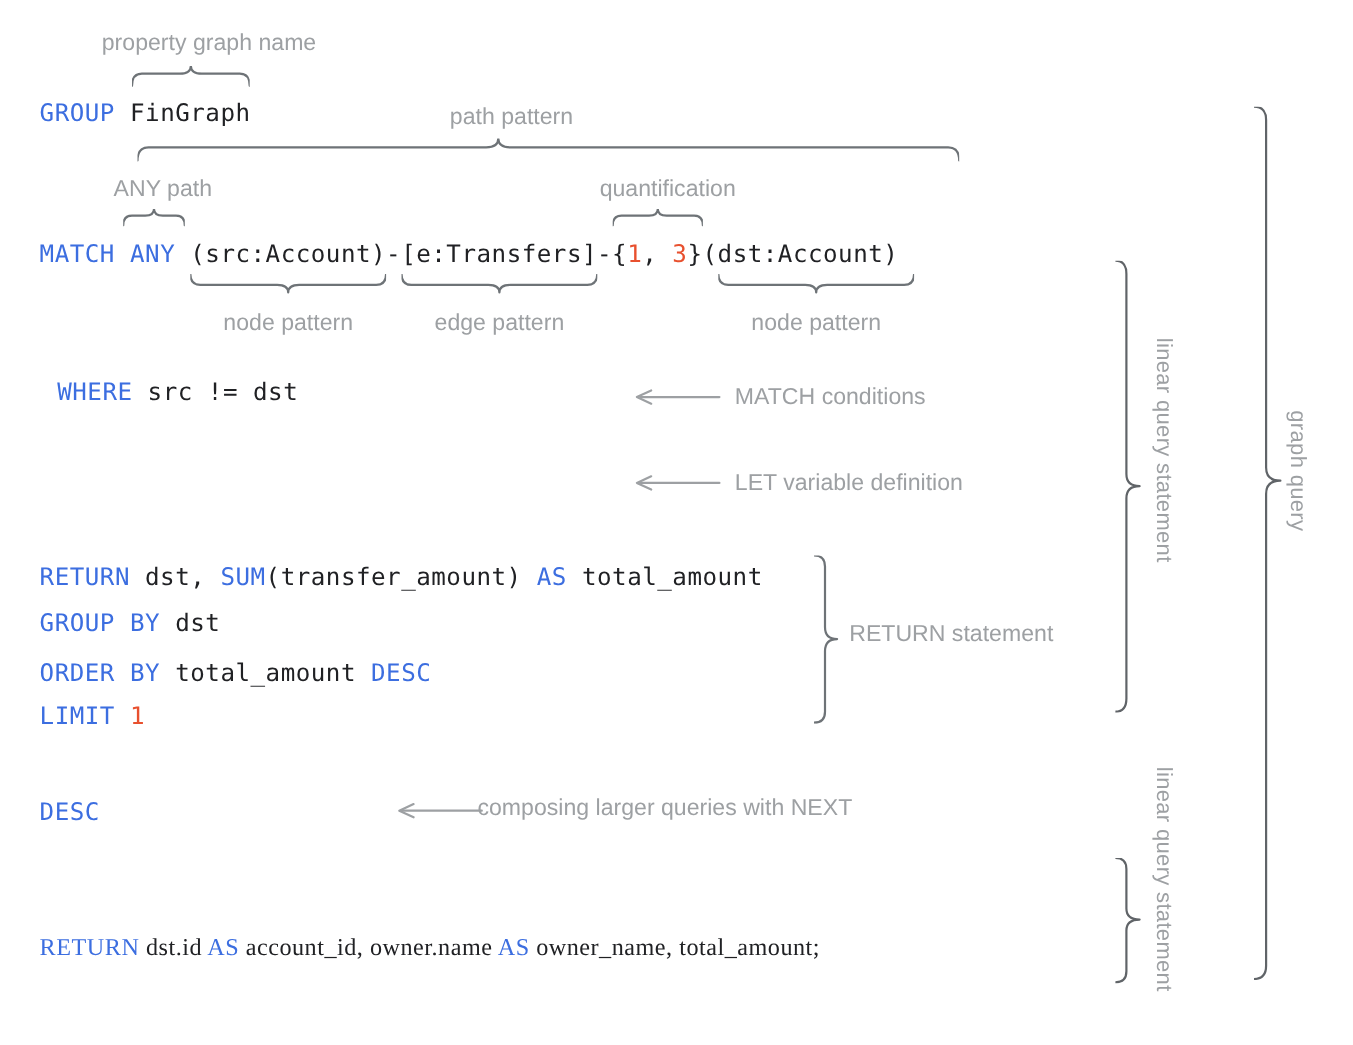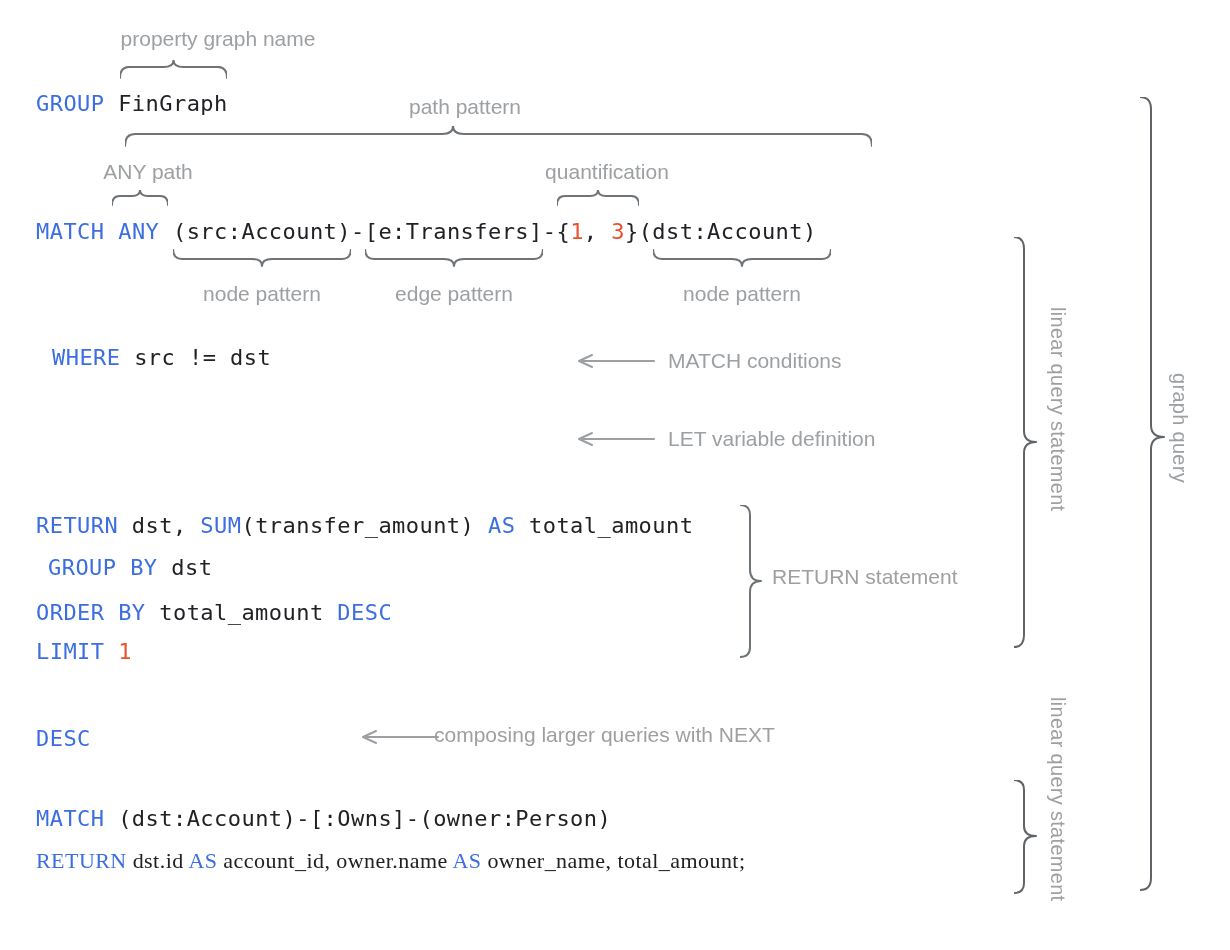--- a/index.html
+++ b/index.html
@@ -44,45 +44,44 @@
   svg.brace.tall path{stroke:var(--tall_brace,#606468);}
   svg.arrow line, svg.arrow polyline{fill:none;stroke:var(--annotation,#9DA0A3);
                  stroke-width:2;stroke-linecap:round;stroke-linejoin:round;}
   svg{position:absolute;display:block;}
 </style>
 </head>
 <body>
 
 <div id="canvas">
 
-  <div class="ann centered" style="left:190px;top:27px;margin-left:28px;">property graph name</div>
+  <div class="ann centered" style="left:190px;top:27px;">property graph name</div>
   <div class="ann centered" style="left:465px;top:95px;">path pattern</div>
   <div class="ann centered" style="left:148px;top:160px;">ANY path</div>
   <div class="ann centered" style="left:607px;top:160px;">quantification</div>
   <div class="ann centered" style="left:262px;top:282px;">node pattern</div>
   <div class="ann centered" style="left:454px;top:282px;">edge pattern</div>
   <div class="ann centered" style="left:742px;top:282px;">node pattern</div>
   <div class="ann" style="left:668px;top:349px;">MATCH conditions</div>
   <div class="ann" style="left:668px;top:427px;">LET variable definition</div>
   <div class="ann" style="left:772px;top:565px;">RETURN statement</div>
   <div class="ann" style="left:434px;top:723px;">composing larger queries with NEXT</div>
 
   <div class="vlabel" style="left:1046px;top:307px;">linear query statement</div>
   <div class="vlabel" style="left:1046px;top:697px;">linear query statement</div>
   <div class="vlabel" style="left:1168px;top:373px;">graph query</div>
 
   <div class="code-line" style="left:36px;top:91px;"><span class="tok-keyword">GROUP</span><span class="tok-plain"> FinGraph</span></div>
   <div class="code-line" style="left:36px;top:219px;"><span class="tok-keyword">MATCH</span><span class="tok-plain"> </span><span class="tok-keyword">ANY</span><span class="tok-plain"> (src:Account)-[e:Transfers]-{</span><span class="tok-number">1</span><span class="tok-plain">, </span><span class="tok-number">3</span><span class="tok-plain">}(dst:Account)</span></div>
   <div class="code-line" style="left:52px;top:345px;"><span class="tok-keyword">WHERE</span><span class="tok-plain"> src != dst</span></div>
   <div class="code-line" style="left:36px;top:513px;"><span class="tok-keyword">RETURN</span><span class="tok-plain"> dst, </span><span class="tok-keyword">SUM</span><span class="tok-plain">(transfer_amount) </span><span class="tok-keyword">AS</span><span class="tok-plain"> total_amount</span></div>
-  <div class="code-line" style="left:48px;top:555px;"><span class="tok-keyword">GROUP BY</span><span class="tok-plain"> dst</span></div>
+  <div class="code-line" style="left:36px;top:555px;"><span class="tok-keyword">GROUP BY</span><span class="tok-plain"> dst</span></div>
   <div class="code-line" style="left:36px;top:600px;"><span class="tok-keyword">ORDER BY</span><span class="tok-plain"> total_amount </span><span class="tok-keyword">DESC</span></div>
   <div class="code-line" style="left:36px;top:639px;"><span class="tok-keyword">LIMIT</span><span class="tok-plain"> </span><span class="tok-number">1</span></div>
   <div class="code-line" style="left:36px;top:726px;"><span class="tok-keyword">DESC</span></div>
-  <div class="code-line" style="left:36px;top:806px;"><span class="tok-keyword">MATCH</span><span class="tok-plain"> (dst:Account)-[:Owns]-(owner:Person)</span></div>
   <div class="code-line" style="left:36px;top:848px;font-family:Liberation Serif, serif;"><span class="tok-keyword">RETURN</span><span class="tok-plain"> dst.id </span><span class="tok-keyword">AS</span><span class="tok-plain"> account_id, owner.name </span><span class="tok-keyword">AS</span><span class="tok-plain"> owner_name, total_amount;</span></div>
 
   <svg class="brace" style="left:120px;top:60px;" width="107" height="19">
     <path d="M 0,18 Q 0,7 9,7 L 43.5,7 Q 53.5,7 53.5,0 Q 53.5,7 63.5,7 L 98,7 Q 107,7 107,18"></path>
   </svg>
   <svg class="brace" style="left:125px;top:126px;" width="747" height="21">
     <path d="M 0,20 Q 0,8 10,8 L 317,8 Q 328,8 328,0 Q 328,8 339,8 L 737,8 Q 747,8 747,20"></path>
   </svg>
   <svg class="brace" style="left:112px;top:190px;" width="56" height="16">
     <path d="M 0,15 Q 0,6 8,6 L 20,6 Q 28,6 28,0 Q 28,6 36,6 L 48,6 Q 56,6 56,15"></path>

